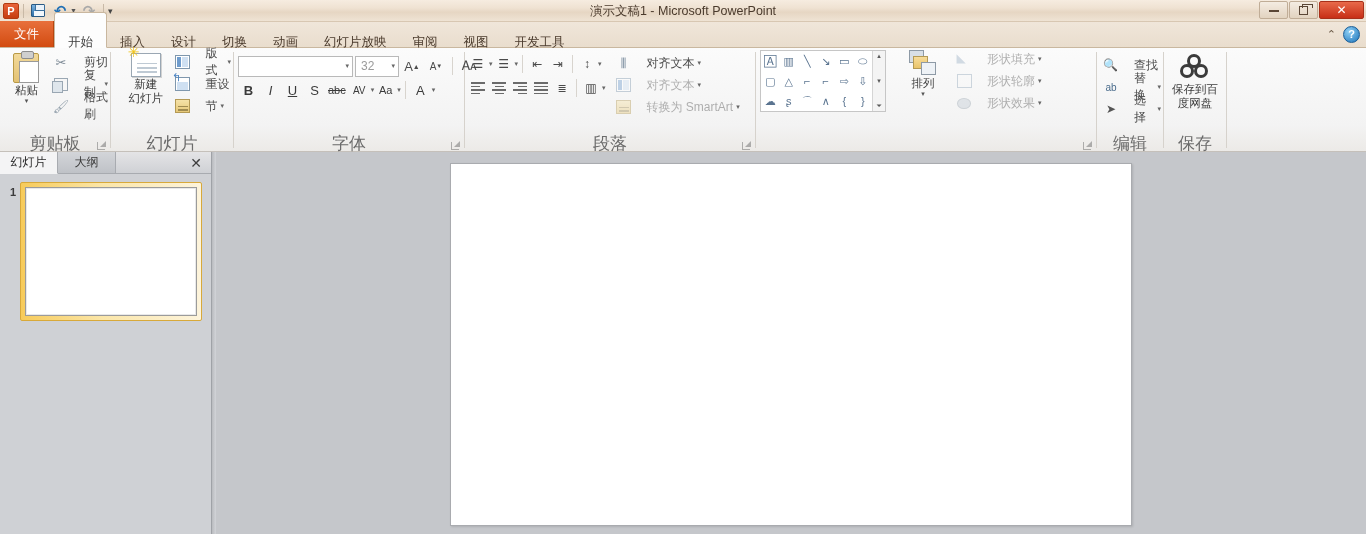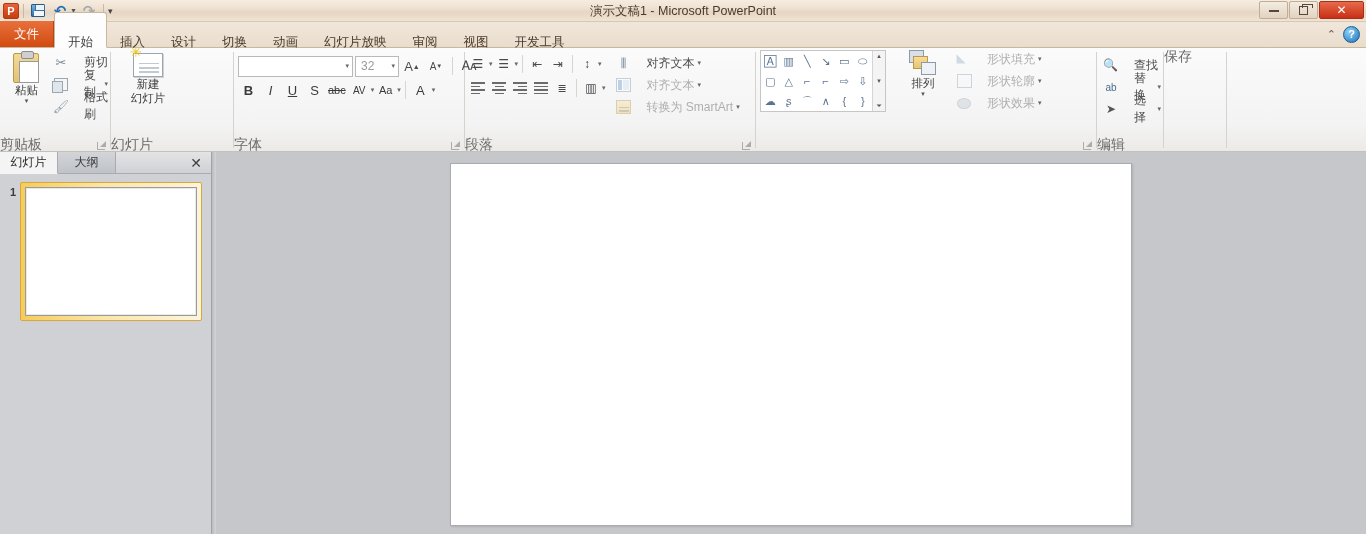--- a/index.html
+++ b/index.html
@@ -107,21 +107,21 @@
 
   
   .ribbon {
     height: 104px; background: linear-gradient(to bottom,#fbfbfb 0%, #f3f3f3 75%, #eceae7 100%);
     border-bottom: 1px solid #c5c0ba;
     display: flex; position: relative;
   }
   .group { position: relative; height: 104px; display: flex; flex-direction: column; }
   .group-body { flex: 1; display: flex; align-items: flex-start; padding-top: 3px; }
   .group-label {
-    height: 16px; line-height: 16px; text-align: left; font-size: 14px; color: #6b6b6b;
+    height: 16px; line-height: 16px; text-align: center; font-size: 17px; color: #6b6b6b;
     position: relative; border-top: none;
   }
   .group-div { width: 1px; background: #d6d2cc; height: 96px; align-self: center; }
   .launcher {
     position: absolute; right: 3px; bottom: 1px; width: 11px; height: 11px;
     opacity: .55;
   }
   .launcher:before {
     content: ''; position: absolute; left: 1px; top: 2px; width: 7px; height: 7px;
     border-left: 1px solid #777; border-bottom: 1px solid #777;
@@ -387,20 +387,42 @@
       <span class="launcher"></span>
     </div>
     <div class="group-div"></div>
 
     <div class="group" style="width:122px">
       <div class="group-body">
         <div class="bigbtn" style="margin-left:8px;width:58px">
           <span class="ico-newslide"></span>
           <span class="lbl">新建</span>
           <span class="lbl">幻灯片</span>
+        </div>
+        <div class="pcol" style="margin-left:0">
+          <div class="smallrow">
+            <span class="mini">
+                <i class="ico-layout"></i>
+              </span>
+            <span class="txt">版式</span>
+            <span class="caret">▾</span>
+          </div>
+          <div class="smallrow">
+            <span class="mini">
+                <i class="ico-reset"></i>
+              </span>
+            <span class="txt">重设</span>
+          </div>
+          <div class="smallrow">
+            <span class="mini">
+                <i class="ico-section"></i>
+              </span>
+            <span class="txt">节</span>
+            <span class="caret">▾</span>
+          </div>
         </div>
       </div>
       <div class="group-label">幻灯片</div>
     </div>
     <div class="group-div"></div>
 
     <div class="group" style="width:230px">
       <div class="group-body" style="flex-direction:column;padding-top:6px">
         <div class="fontrow1">
           <div class="combo fontname">
@@ -622,20 +644,31 @@
             <span class="txt">选择</span>
             <span class="caret">▾</span>
           </div>
         </div>
       </div>
       <div class="group-label">编辑</div>
     </div>
     <div class="group-div"></div>
 
     <div class="group" style="width:62px">
+      <div class="group-body" style="justify-content:center;padding-top:4px">
+        <div class="bigbtn" style="width:58px">
+          <span class="ico-baidu">
+              <i class="b1"></i>
+              <i class="b2"></i>
+              <i class="b3"></i>
+            </span>
+          <span class="lbl">保存到百</span>
+          <span class="lbl">度网盘</span>
+        </div>
+      </div>
       <div class="group-label">保存</div>
     </div>
     <div class="group-div"></div>
     <div style="flex:1"></div>
   </div>
 
   <div class="workspace">
     <div class="leftpane">
       <div class="pane-tabs">
         <div class="pane-tab active">幻灯片</div>

